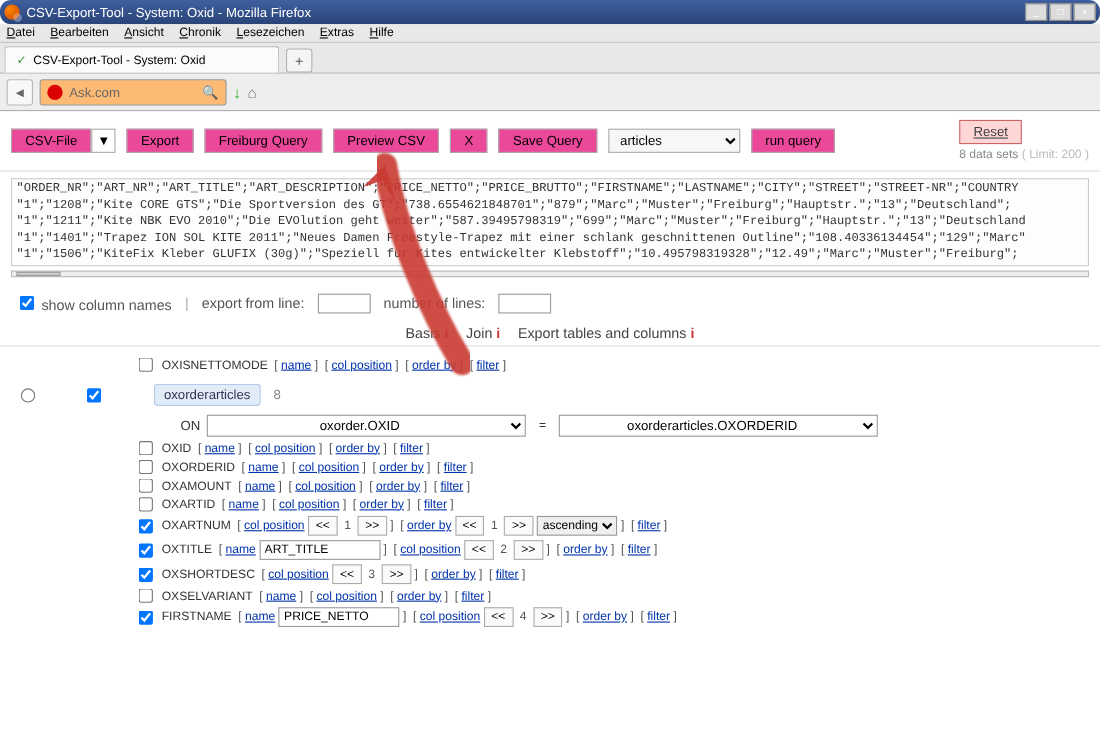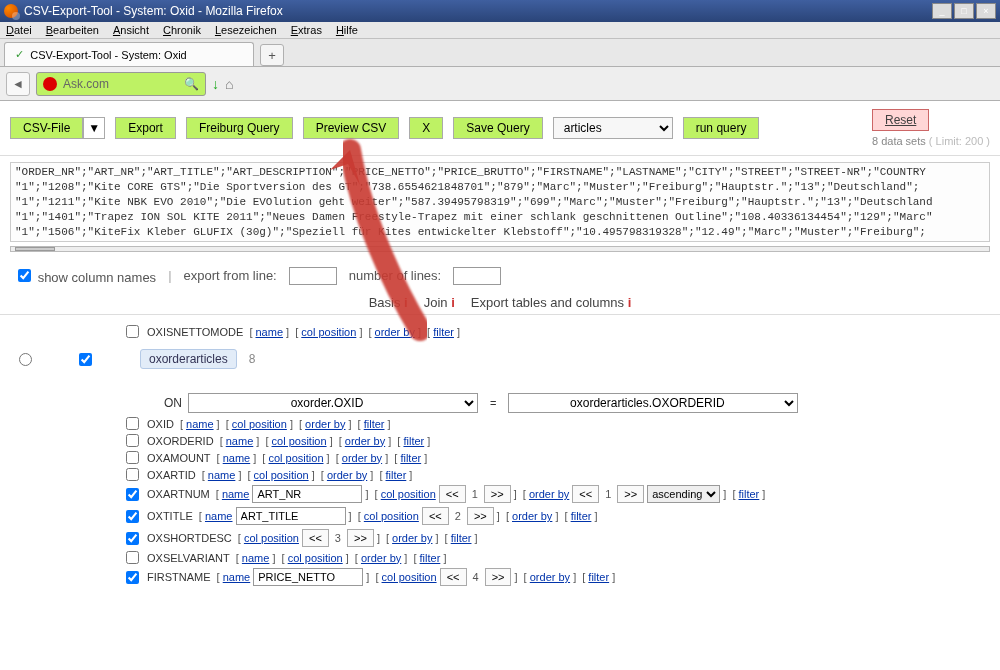--- a/index.html
+++ b/index.html
@@ -1,38 +1,38 @@
 <!DOCTYPE html>
 <html><head>
 <meta charset="utf-8">
 <style>
   * { box-sizing: border-box; }
   body { margin:0; font-family: Tahoma, Geneva, sans-serif; font-size:11px; color:#000; background:#fff; width:1000px; height:670px; overflow:hidden;}
-  .titlebar { background: linear-gradient(#3f5f9f,#2a4478); height:22px; display:flex; align-items:center; padding:0 4px; color:#fff; font-size:12px;}
+  .titlebar { background: linear-gradient(#3f5f9f,#2a4478); height:22px; display:flex; align-items:center; padding:0 4px; color:#fff; font-size:12px;border-radius:10px;}
   .titlebar .ff-icon { width:14px; height:14px; background:radial-gradient(circle at 30% 30%,#ff8800,#cc4400); border-radius:50%; margin-right:6px; position:relative;}
   .titlebar .ff-icon::after{content:""; position:absolute; right:-2px; bottom:-2px; width:8px;height:8px; background:#fff; border-radius:50%; opacity:.3;}
   .win-controls{margin-left:auto; display:flex; gap:2px;}
   .win-btn{ width:20px; height:16px; background:#dcdcdc; border:1px solid #888; display:flex; align-items:center; justify-content:center; font-size:9px; font-family:Arial;}
   .menubar{ background:#e8e8e8; border-bottom:1px solid #c0c0c0; padding:2px 6px; font-size:11px; display:flex; gap:14px; color:#000;}
   .menubar span u{text-decoration:underline;}
   .tabbar{ background:#e8e8e8; height:28px; display:flex; align-items:flex-end; padding:0 4px; border-bottom:1px solid #b0b0b0;}
   .tab{ background:#fbfbfb; border:1px solid #b0b0b0; border-bottom:none; border-radius:3px 3px 0 0; padding:4px 10px; display:flex; align-items:center; gap:6px; min-width:250px; height:24px;}
   .addtab{ width:24px; height:22px; border:1px solid #b0b0b0; background:#f5f5f5; border-radius:3px; margin-left:6px; display:flex; align-items:center; justify-content:center; font-size:13px; color:#555;}
   .navbar{ background:#eee; height:34px; display:flex; align-items:center; padding:0 6px; gap:6px; border-bottom:1px solid #b0b0b0;}
   .nav-arrow{ width:24px; height:24px; border:1px solid #b8b8b8; background:#f8f8f8; border-radius:3px; display:flex; align-items:center; justify-content:center; font-size:12px; color:#666;}
   .urlbar{ flex:1; height:24px; background:#fff; border:1px solid #999; border-radius:3px; display:flex; align-items:center; padding:0 6px; gap:6px; font-size:12px;}
   .urlbar .globe{ width:14px;height:14px;border-radius:50%; background:radial-gradient(circle,#8bc 40%,#fff);}
   .urlbar .grey{color:#888;}
-  .searchbox{ width:170px; height:24px; border:1px solid #999; border-radius:3px; background:#bef264; display:flex; align-items:center; padding:0 6px; gap:6px; font-size:12px; color:#666;}
+  .searchbox{ width:170px; height:24px; border:1px solid #999; border-radius:3px; background:#fdba74; display:flex; align-items:center; padding:0 6px; gap:6px; font-size:12px; color:#666;}
   .ask-icon{width:14px;height:14px;background:#d00;border-radius:50%;}
   .dl-icon{color:#2a2; font-weight:bold; font-size:14px;}
   .home-icon{color:#777; font-size:14px;}
   .app-toolbar{ padding:8px 10px; display:flex; align-items:center; gap:10px; font-size:12px; border-bottom:1px solid #ddd;}
   .app-toolbar select, .app-toolbar button, .app-toolbar .select-like { font-size:12px; padding:2px 6px; border:1px solid #aaa; background:#f7f7f7; height:22px;}
-  .app-toolbar .btn{ background:#bef264; border:1px solid #aaa; padding:3px 12px;}
+  .app-toolbar .btn{ background:#ec4899; border:1px solid #aaa; padding:3px 12px;}
   .reset-btn{ background:#ffd6d6 !important; border:1px solid #cc6666 !important; color:#404040;text-decoration:underline;}
   .meta{ margin-left:auto; color:#888; font-size:11px;}
   .csv-preview{ margin:6px 10px 4px; height:80px; overflow:hidden; border:1px solid #ccc; background:#fdfdfd; font-family:'Courier New', monospace; font-size:11px; white-space:pre; line-height:15px; padding:2px 4px; color:#333; position:relative;}
   .csv-scroll{ height:6px; margin:0 10px 8px; border:1px solid #bbb; background:#eee; position:relative;}
   .csv-thumb{position:absolute; left:4px; top:0; bottom:0; width:40px; background:#ccc; border:1px solid #999;}
   .controls-row{ padding:6px 14px; display:flex; align-items:center; gap:12px; font-size:13px; color:#555;}
   .controls-row input[type=text]{ width:48px; height:18px; border:1px solid #999; font-size:12px;}
   .sub-tabs{ display:flex; gap:16px; padding:4px 14px; font-size:13px; color:#444; border-bottom:1px solid #ddd;justify-content:center;}
   .sub-tabs .info{ color:#c33; font-weight:bold;}
   .main-area{ padding:6px 14px; font-size:11px; color:#333;}
@@ -151,21 +151,21 @@
 
   <div class="row" style="margin-top:10px;">
     <div class="radio-col">
       <input type="radio" style="">
       <input type="checkbox" checked="" style="">
     </div>
     <span class="chip">oxorderarticles</span>
     <span class="count-badge">8</span>
   </div>
 
-  <div class="row" style="margin-left:150px; margin-top:24px;">
+  <div class="row" style="margin-left:150px; margin-top:8px;">
     <span style="font-size:12px;">ON</span>
     <select class="sel-wide"><option>oxorder.OXID</option></select>
     <span class="eq">=</span>
     <select class="sel-wide"><option>oxorderarticles.OXORDERID</option></select>
   </div>
 
   <div id="cols-container">
       <div class="row col-row">
         <input type="checkbox" class="cb" style="">
         <span>OXID</span> 
@@ -194,21 +194,20 @@
         <input type="checkbox" class="cb" style="">
         <span>OXARTID</span> 
         <span class="bracket">[ <span class="lnk">name</span> ]</span> 
         <span class="bracket">[ <span class="lnk">col position</span> ]</span> 
         <span class="bracket">[ <span class="lnk">order by</span> ]</span> 
         <span class="bracket">[ <span class="lnk">filter</span> ]</span>
       </div>
       <div class="row col-row">
         <input type="checkbox" class="cb" checked="" style="">
         <span>OXARTNUM</span> 
-        <span class="bracket">[ <span class="lnk">name</span> <input class="txt-in txt-med" value="ART_NR" style=""> ]</span> 
         <span class="bracket">[ <span class="lnk">col position</span> <button class="step-btn">&lt;&lt;</button><span class="step-num">1</span><button class="step-btn">&gt;&gt;</button> ]</span> 
         <span class="bracket">[ <span class="lnk">order by</span> <button class="step-btn">&lt;&lt;</button><span class="step-num">1</span><button class="step-btn">&gt;&gt;</button> <select class="order-sel"><option>ascending</option></select> ]</span> 
         <span class="bracket">[ <span class="lnk">filter</span> ]</span>
       </div>
       <div class="row col-row">
         <input type="checkbox" class="cb" checked="" style="">
         <span>OXTITLE</span> 
         <span class="bracket">[ <span class="lnk">name</span> <input class="txt-in txt-med" value="ART_TITLE" style=""> ]</span> 
         <span class="bracket">[ <span class="lnk">col position</span> <button class="step-btn">&lt;&lt;</button><span class="step-num">2</span><button class="step-btn">&gt;&gt;</button> ]</span> 
         <span class="bracket">[ <span class="lnk">order by</span> ]</span> 

